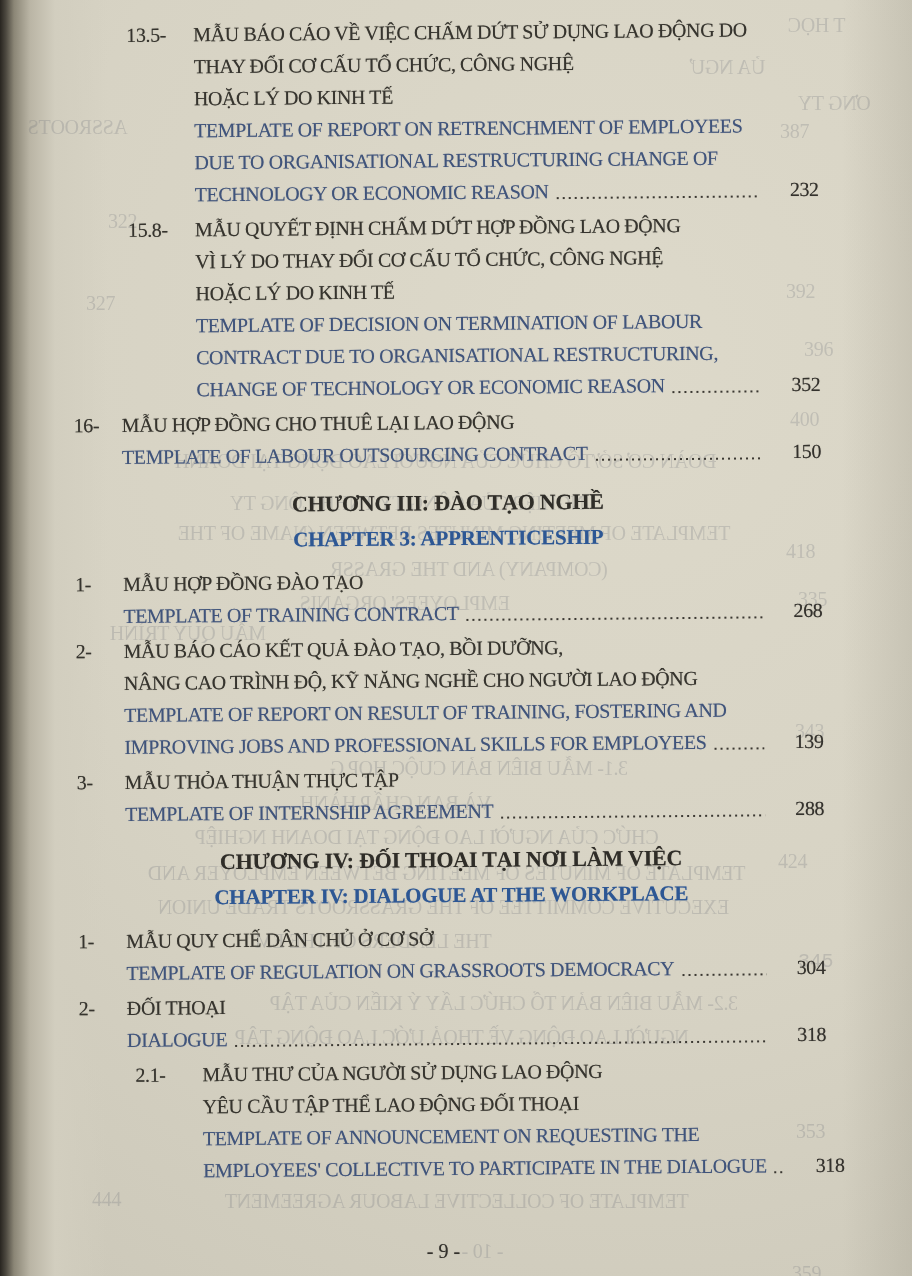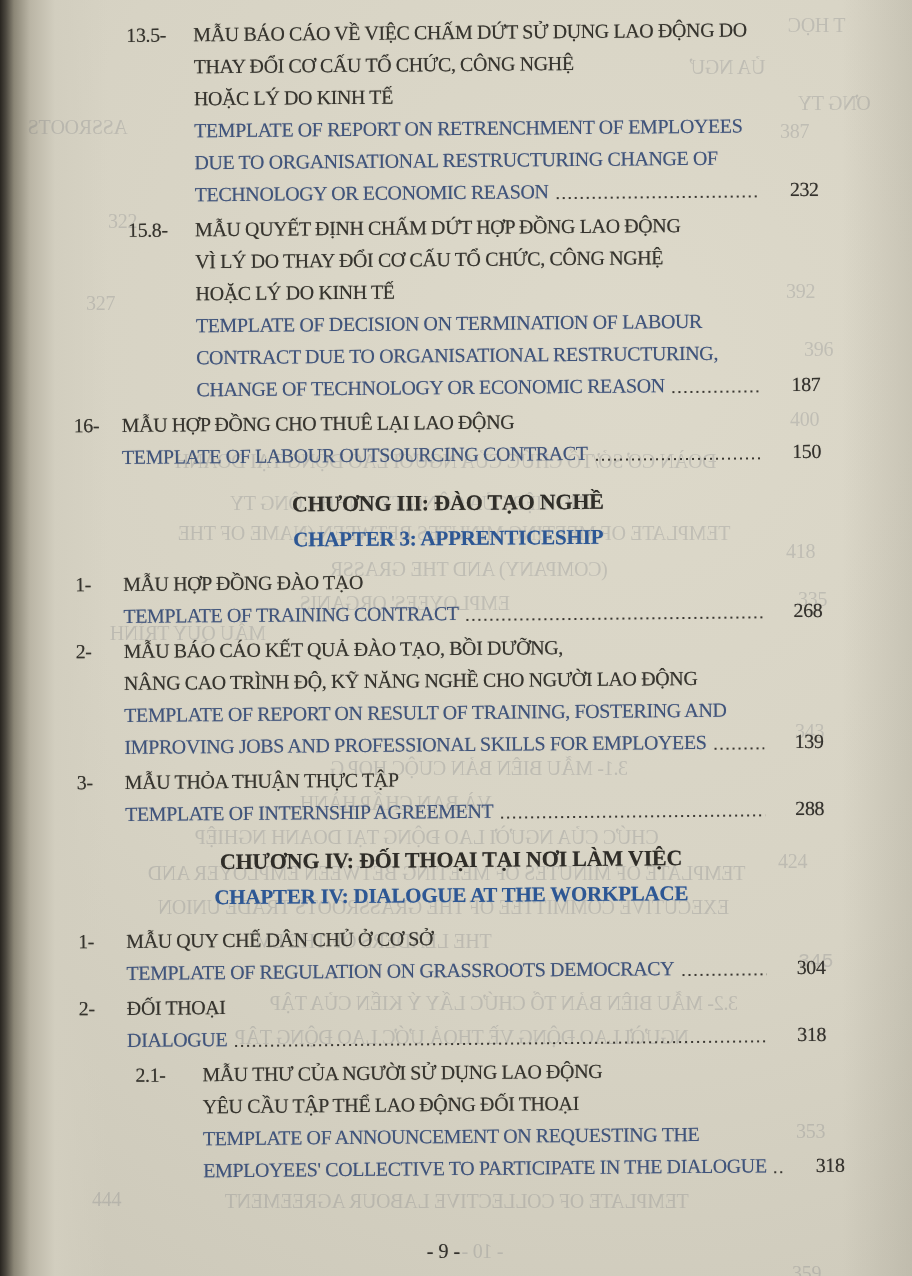--- a/index.html
+++ b/index.html
@@ -143,21 +143,21 @@
       </div>
       <div class="row lvl2">
         <span class="en">TEMPLATE OF DECISION ON TERMINATION OF LABOUR</span>
       </div>
       <div class="row lvl2">
         <span class="en">CONTRACT DUE TO ORGANISATIONAL RESTRUCTURING,</span>
       </div>
       <div class="row lvl2">
         <span class="en">CHANGE OF TECHNOLOGY OR ECONOMIC REASON</span>
         <span class="leader"></span>
-        <span class="pg">187</span>
+        <span class="pg">352</span>
       </div>
     </div>
 
     <div class="entry">
       <div class="row lvl1">
         <span class="num">16-</span>
         <span class="vi">MẪU HỢP ĐỒNG CHO THUÊ LẠI LAO ĐỘNG</span>
       </div>
       <div class="row lvl1">
         <span class="en">TEMPLATE OF LABOUR OUTSOURCING CONTRACT</span>

